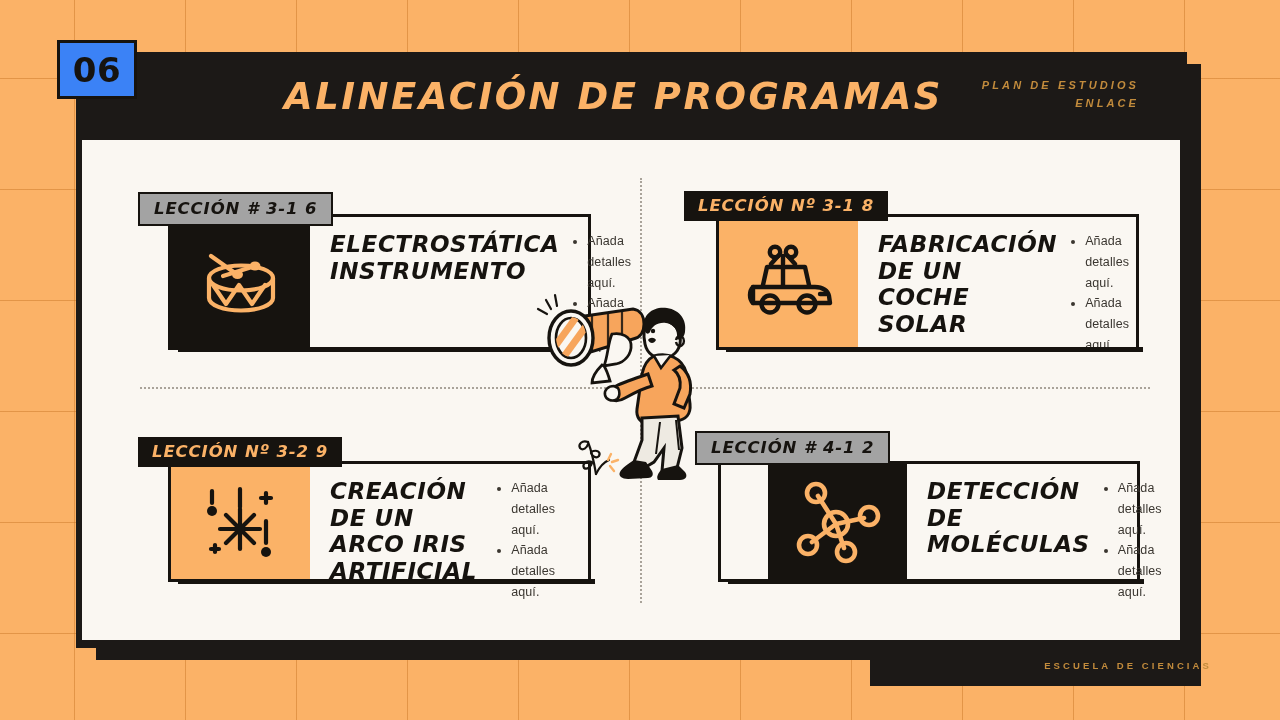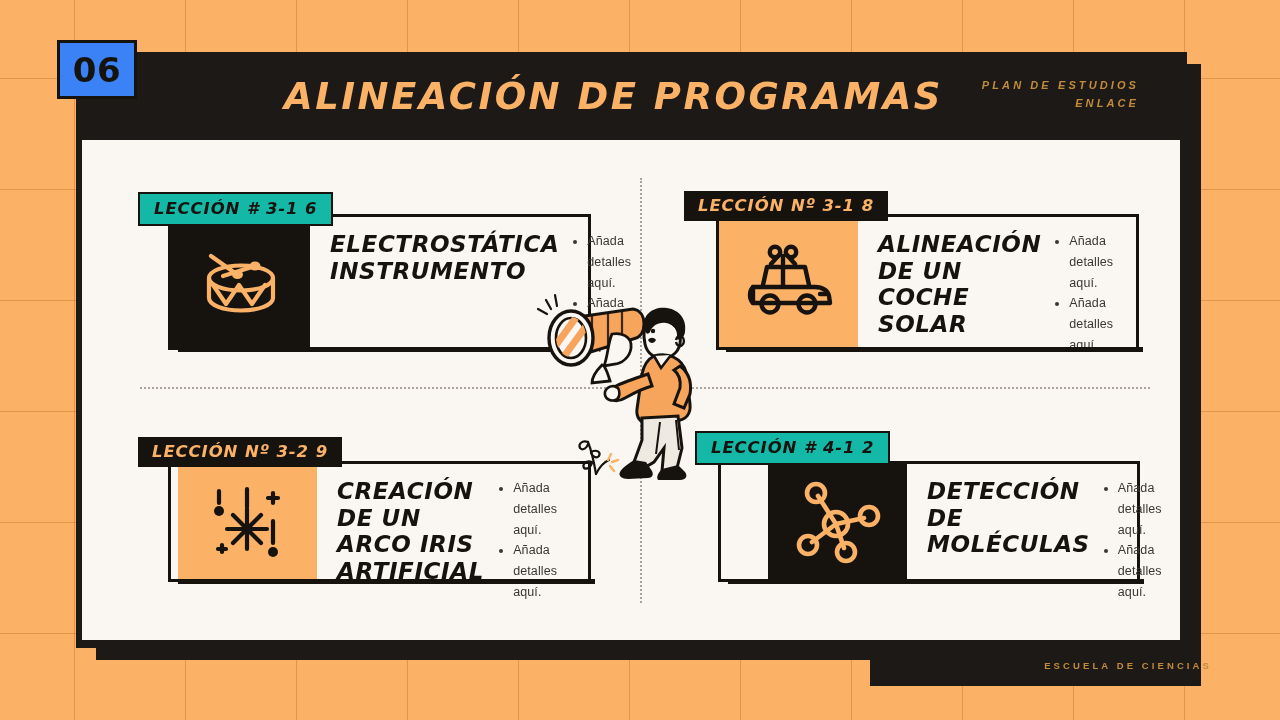--- a/index.html
+++ b/index.html
@@ -123,34 +123,34 @@
 
   
   .lesson-tag{
     position:absolute; z-index:4;
     padding:5px 14px 6px 14px;
     font-family:"DejaVu Sans", sans-serif;
     font-weight:700; font-style:italic;
     font-size:16.5px; letter-spacing:.9px;
     white-space:nowrap;
   }
-  .lesson-tag.orange{ background:#14b8a6; color:#16130F; border:2.5px solid #16130F;text-align:center; }
+  .lesson-tag.orange{ background:#a3a3a3; color:#16130F; border:2.5px solid #16130F;text-align:center; }
   .lesson-tag.dark{ background:#16130F; color:#FBB267; }
 
   
   #card-1 { left:168px; top:214px; }
   #card-1 .card-body{ width:423px; height:136px; }
   #card-1 .lesson-tag{ left:-30px; top:-22px; }
 
   #card-2 { left:716px; top:214px; }
   #card-2 .card-body{ width:423px; height:136px; }
   #card-2 .lesson-tag{ left:-32px; top:-23px; }
 
   #card-3 { left:168px; top:461px; }
-  #card-3 .card-body{ width:423px; height:121px;padding-left:7px; }
+  #card-3 .card-body{ width:423px; height:121px; }
   #card-3 .lesson-tag{ left:-30px; top:-24px; }
 
   #card-4 { left:718px; top:461px; }
   #card-4 .card-body{ width:422px; height:121px;padding-left:47px; }
   #card-4 .lesson-tag{ left:-23px; top:-30px; }
 
   
   #footer-label{
     position:absolute; right:68px; top:660px;
     color:#C28B3C; font-size:9.5px;
@@ -231,21 +231,21 @@
           <path d="M42 23 v19"></path>
           <path d="M12 44 h62 c8 0 13 4 14 9 l1 7 h-77 z"></path>
           <path d="M12 44 c-4 4 -4 12 0 16"></path>
           <circle cx="29" cy="61" r="8.5"></circle>
           <circle cx="66" cy="61" r="8.5"></circle>
           <path d="M79 51 h6"></path>
         </g>
       </svg>
     </div>
     <div class="card-text">
-      <div class="card-title">ALINEACIÓN DE UN
+      <div class="card-title">FABRICACIÓN DE UN
 COCHE SOLAR</div>
       <ul class="card-bullets">
         <li>Añada detalles aquí.</li>
         <li>Añada detalles aquí.</li>
       </ul>
     </div>
   </div>
   <div class="lesson-tag dark">LECCIÓN Nº 3-1 8</div>
 </div>
 

